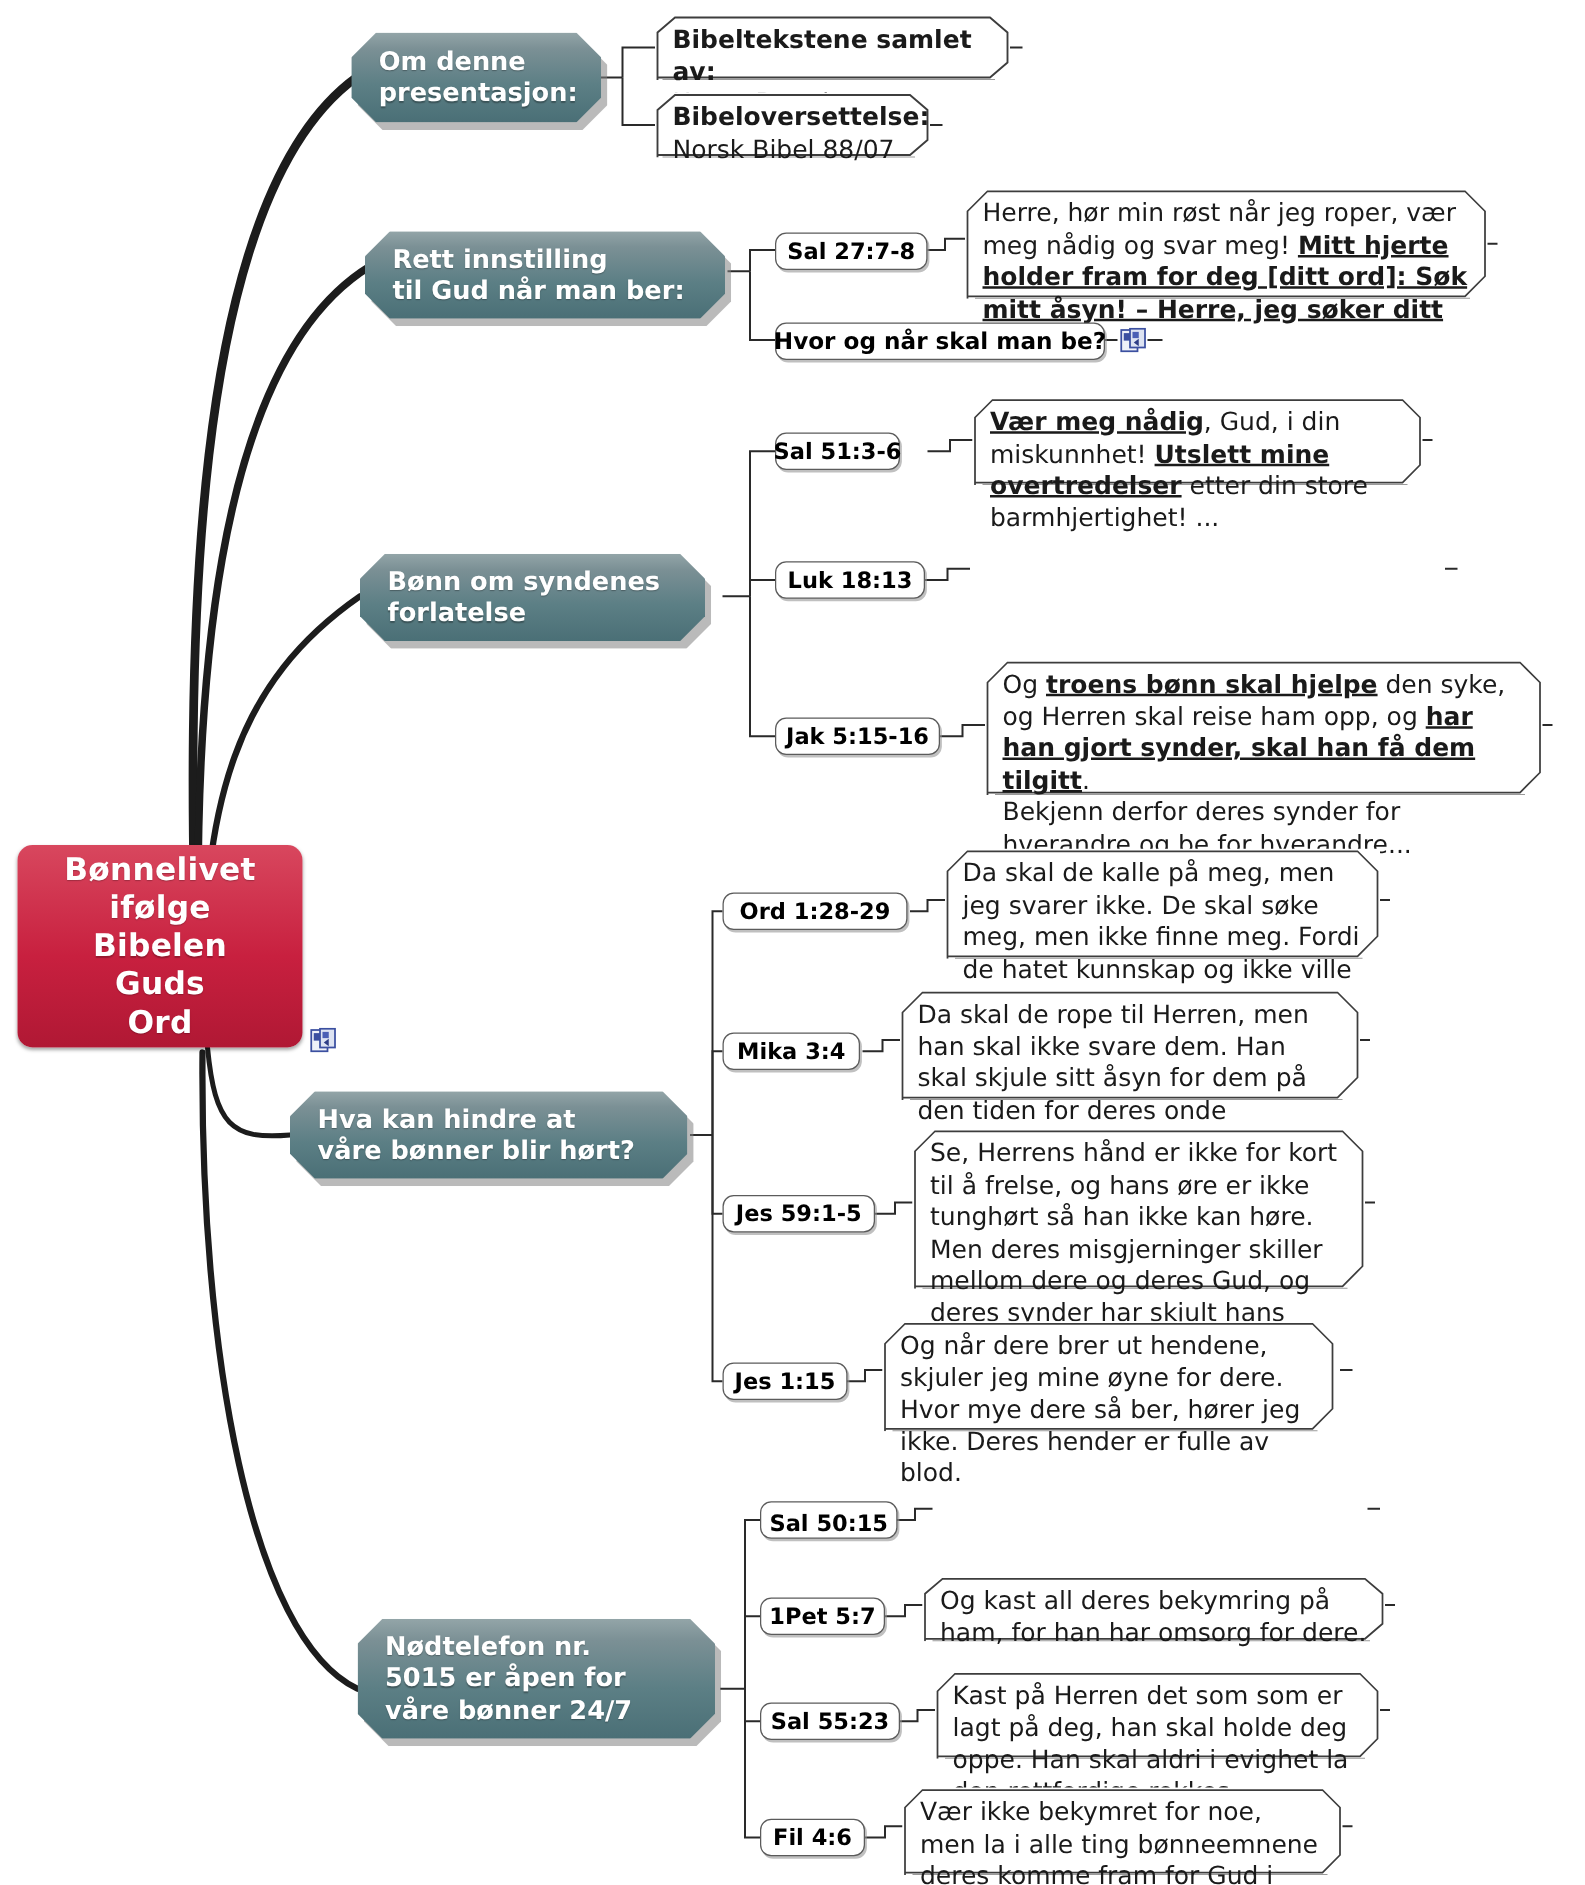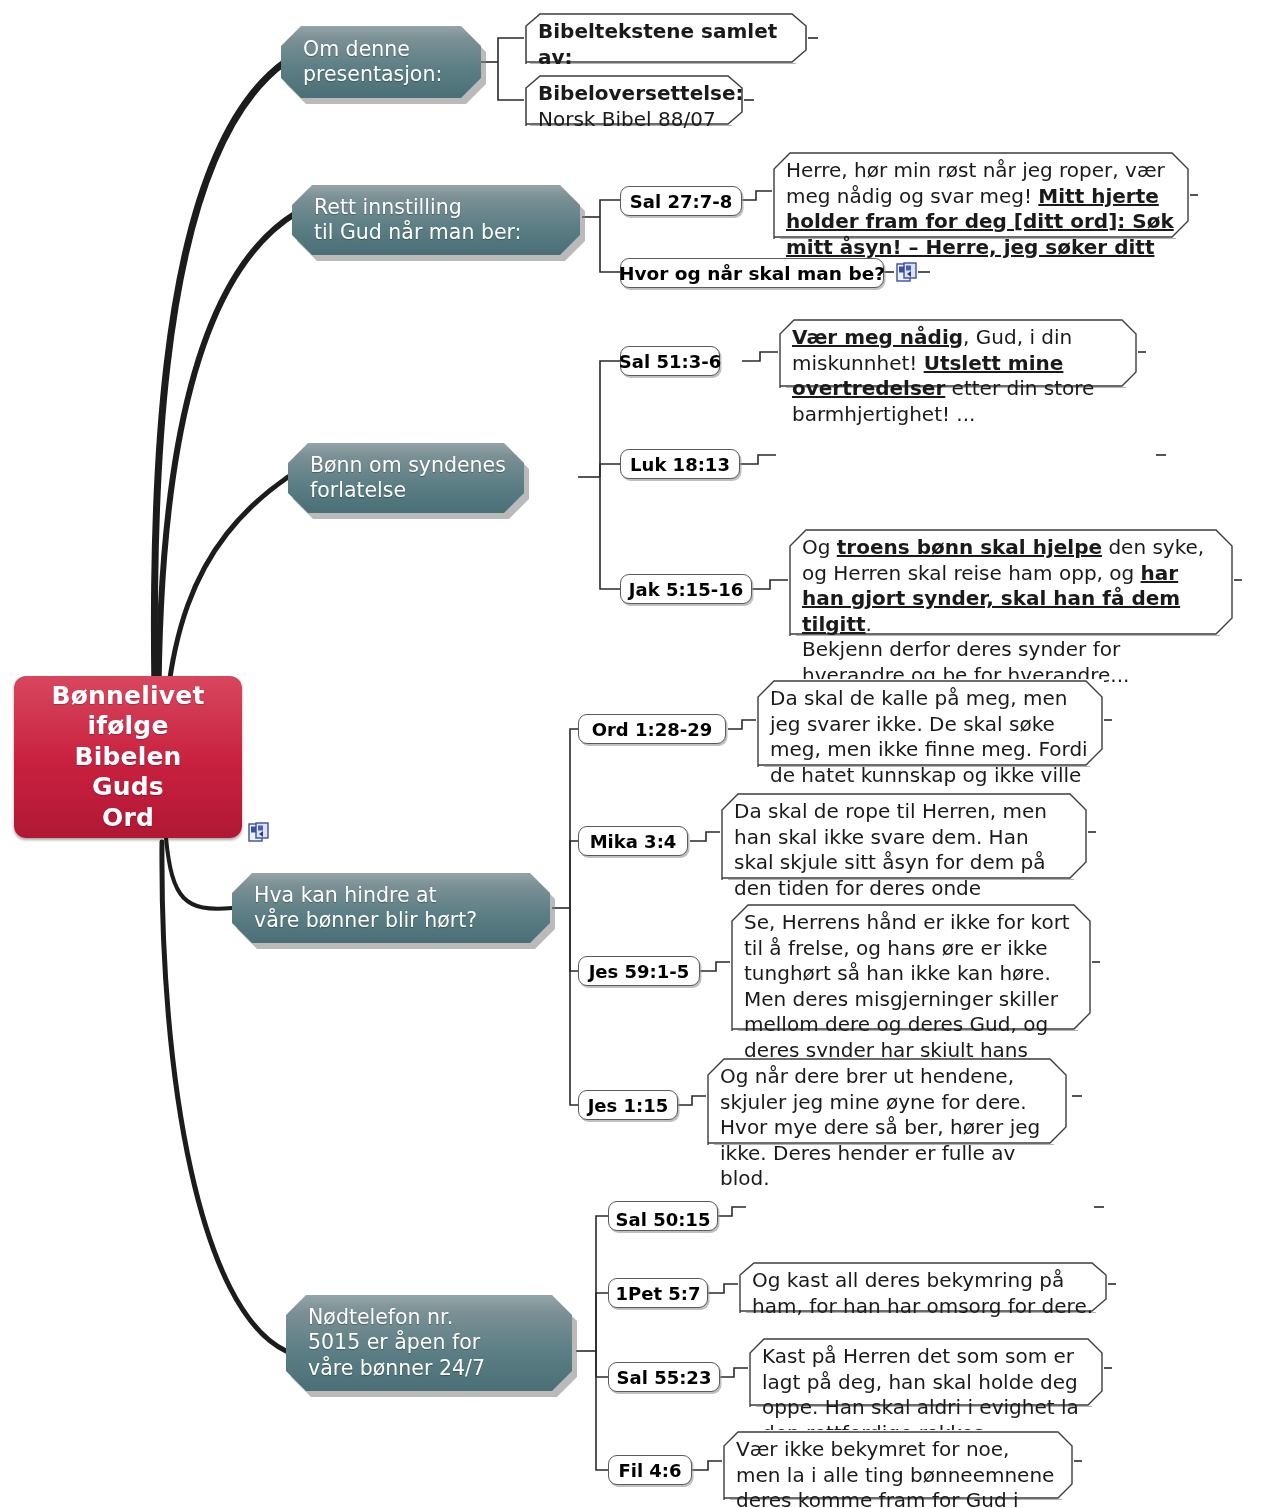--- a/index.html
+++ b/index.html
@@ -61,21 +61,21 @@
     width: 100%;
     height: 100%;
     display: flex;
     align-items: center;
     box-sizing: border-box;
     padding: 0 18px 0 22px;
     background: linear-gradient(to bottom, #93a5a8 0%, #7b9095 18%, #5c7f85 58%, #4a6f76 100%);
     clip-path: polygon(20px 0, calc(100% - 20px) 0, 100% 20px, 100% calc(100% - 20px),
                        calc(100% - 20px) 100%, 20px 100%, 0 calc(100% - 20px), 0 20px);
     color: #ffffff;
-    font-weight: normal;
+    font-weight: bold;
     font-size: 20.5px;
     line-height: 1.24;
     text-shadow: 0 1px 1px rgba(0,0,0,0.30);
   }
   .branch .shadow {
     position: absolute;
     left: 5px;
     top: 6px;
     width: 100%;
     height: 100%;
@@ -302,21 +302,21 @@
   <div class="docicon" style="left:896px; top:262px;">
     <svg viewBox="0 0 21 21">
       <rect x="1" y="2" width="13" height="17" fill="#eef1f8" stroke="#3b4fa0" stroke-width="1.4"></rect>
       <rect x="3" y="4.5" width="6" height="6" fill="#3b4fa0"></rect>
       <rect x="8" y="1" width="12" height="15" fill="#dde3f2" stroke="#3b4fa0" stroke-width="1.4"></rect>
       <rect x="10" y="3.5" width="5" height="5" fill="#4a5fb5"></rect>
       <path d="M11 12 l4 -3 v6 z" fill="#2d3d85"></path>
     </svg>
   </div>
 
-  <div class="branch" style="left:288px; top:443px; width:236px; height:70px;">
+  <div class="branch" style="left:288px; top:443px; width:276px; height:70px;">
     <div class="shadow"></div>
     <div class="oct">
       <span style="white-space:pre-line;">Bønn om syndenes
 forlatelse</span>
     </div>
   </div>
 
   <div class="refpill" style="left:620px; top:346px; width:100px; height:30px;text-align:right;">
     <span>Sal 51:3-6</span>
   </div>

